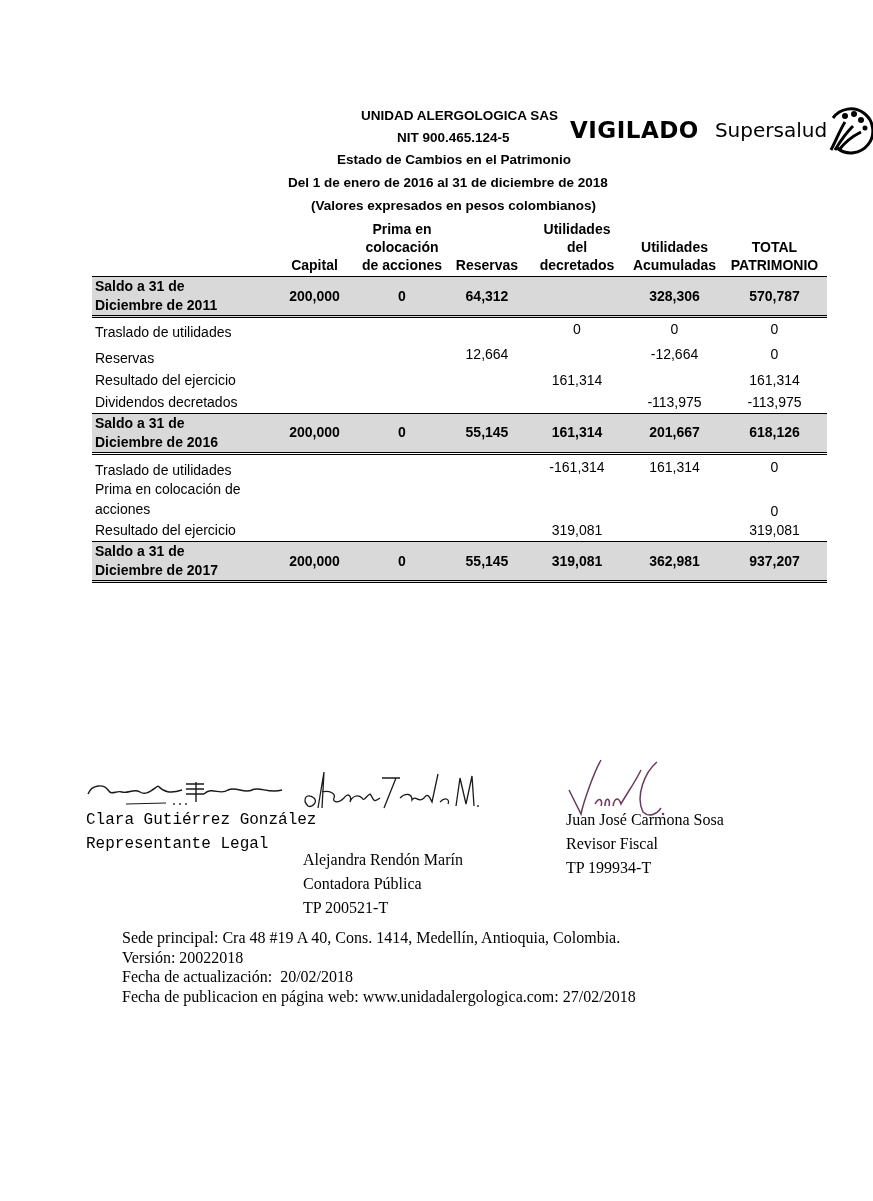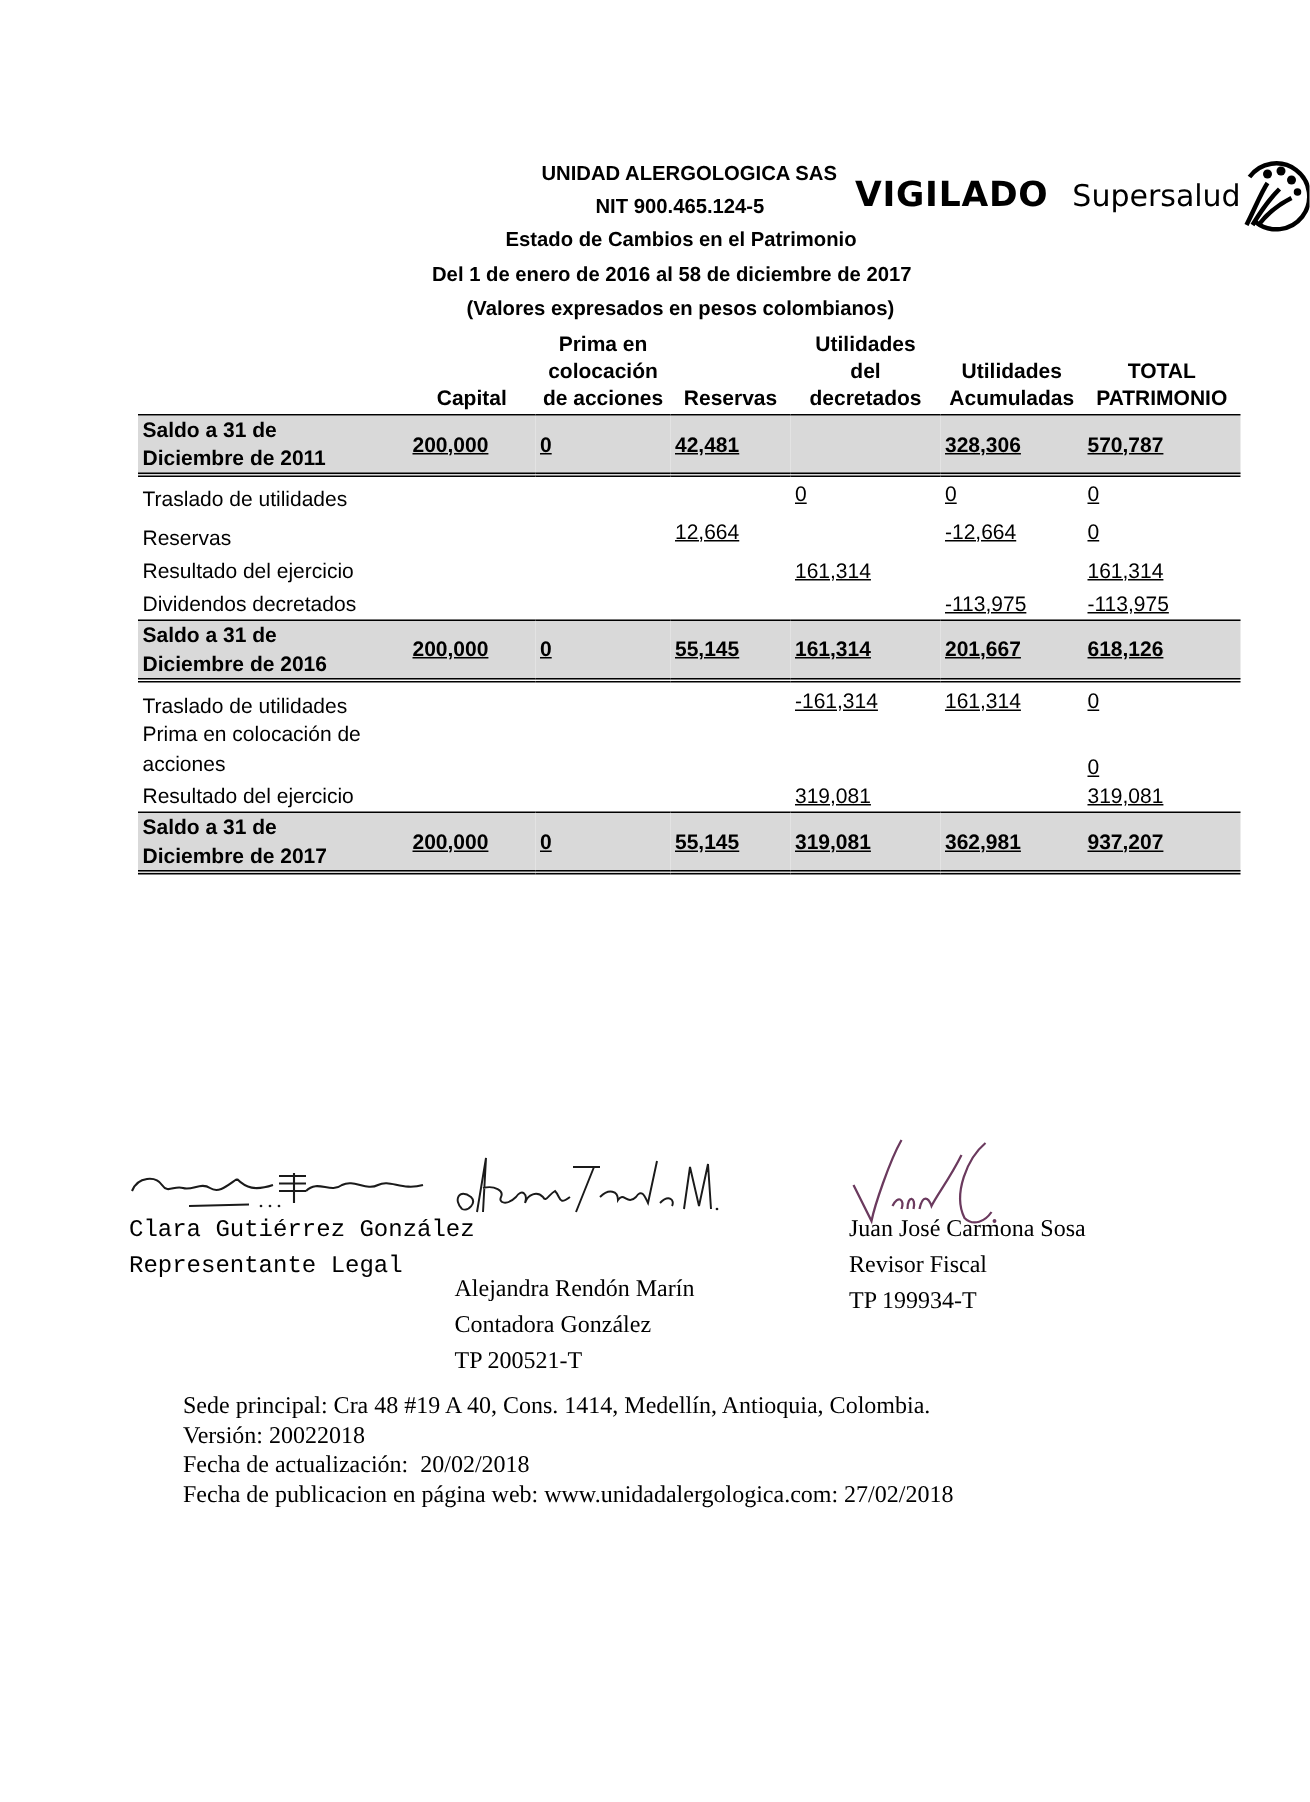--- a/index.html
+++ b/index.html
@@ -6,38 +6,38 @@
     body { width: 873px; height: 1201px; position: relative; overflow: hidden; font-family: "Liberation Sans", sans-serif; color: #000; }
     .hdr-line { position: absolute; white-space: nowrap; font-weight: bold; font-size: 13.5px; }
 
     .logo { position: absolute; left: 570px; top: 100px; height: 60px; display: flex; align-items: center; }
     .logo .vig { font-family: "DejaVu Sans", sans-serif; font-weight: bold; font-size: 23px; letter-spacing: 0.5px; }
     .logo .sup { font-family: "DejaVu Sans", sans-serif; font-size: 20px; margin-left: 16px; }
 
     table.fin { position: absolute; left: 92px; top: 220px; width: 735px; border-collapse: collapse; font-size: 14px; }
     table.fin td, table.fin th { padding: 0 3px; }
     table.fin th { font-weight: bold; text-align: center; vertical-align: bottom; line-height: 18px; padding-bottom: 2px; }
-    .num { text-align: left; text-decoration: underline; }
+    .num { text-align: center; }
     .lbl { text-align: left; }
     tr.bal td { background: #d9d9d9; font-weight: bold; line-height: 19px; }
     tr.bal td.lbl { line-height: 19px; }
     tr.top-rule td { border-top: 1.5px solid #000; }
     tr.dbl-bottom td { border-bottom: 3px double #000; }
     tr.mv td { line-height: 22px; }
 
     .sig { position: absolute; font-family: "Liberation Serif", serif; font-size: 16px; line-height: 24px; }
     .foot { position: absolute; left: 122px; top: 928px; font-family: "Liberation Serif", serif; font-size: 16px; line-height: 19.5px; }
   </style>
 </head>
 <body>
 
 <div class="hdr-line" style="left:361px; top:108px;">UNIDAD ALERGOLOGICA SAS</div>
 <div class="hdr-line" style="left:397px; top:130px;">NIT 900.465.124-5</div>
 <div class="hdr-line" style="left:337px; top:152px;">Estado de Cambios en el Patrimonio</div>
-<div class="hdr-line" style="left:288px; top:175px;">Del 1 de enero de 2016 al 58 de diciembre de 2017</div>
+<div class="hdr-line" style="left:288px; top:175px;">Del 1 de enero de 2016 al 31 de diciembre de 2018</div>
 <div class="hdr-line" style="left:311px; top:198px;">(Valores expresados en pesos colombianos)</div>
 
 <div class="logo">
   <span class="vig">VIGILADO</span>
   <span class="sup">Supersalud</span>
   <svg width="52" height="52" viewBox="0 0 52 52" style="margin-left:-4px;">
     <path d="M10 14 A22 22 0 1 1 14 44" fill="none" stroke="#000" stroke-width="3"></path>
     <path d="M8 46 C14 34, 18 24, 22 18" fill="none" stroke="#000" stroke-width="3"></path>
     <path d="M12 46 C18 36, 24 28, 30 22" fill="none" stroke="#000" stroke-width="3"></path>
     <path d="M16 46 C22 38, 30 32, 38 28" fill="none" stroke="#000" stroke-width="3"></path>
@@ -68,21 +68,21 @@
       <th><span>Utilidades</span><br><span>Acumuladas</span></th>
       <th><span>TOTAL</span><br><span>PATRIMONIO</span></th>
     </tr>
   </thead>
   <tbody>
 
     <tr class="bal top-rule dbl-bottom">
       <td class="lbl"><span>Saldo a 31 de</span><br><span>Diciembre de 2011</span></td>
       <td class="num">200,000</td>
       <td class="num">0</td>
-      <td class="num">42,481</td>
+      <td class="num">64,312</td>
       <td class="num"></td>
       <td class="num">328,306</td>
       <td class="num">570,787</td>
     </tr>
     <tr class="mv" style="height:26px;">
       <td class="lbl" style="vertical-align:bottom;">Traslado de utilidades</td>
       <td class="num"></td>
       <td class="num"></td>
       <td class="num"></td>
       <td class="num" style="vertical-align:top;">0</td>
@@ -181,21 +181,21 @@
   <path d="M4 34 C8 42, 12 50, 16 58 C18 48, 28 18, 36 4 M30 48 C34 40, 38 44, 36 50 M40 50 C40 40, 46 42, 44 50 M48 50 C50 40, 54 42, 56 48 C60 40, 68 30, 76 14 M92 6 C80 16, 70 40, 78 56 C84 62, 92 58, 96 52" fill="none" stroke="#6b3a5e" stroke-width="1.5"></path>
   <circle cx="98" cy="58" r="1.3" fill="#6b3a5e"></circle>
 </svg>
 
 <div class="sig" style="left:86px; top:808px;font-family:Liberation Mono, monospace;">
   <div>Clara Gutiérrez González</div>
   <div>Representante Legal</div>
 </div>
 <div class="sig" style="left:303px; top:808px;margin-top:40px;">
   <div>Alejandra Rendón Marín</div>
-  <div>Contadora González</div>
+  <div>Contadora Pública</div>
   <div>TP 200521-T</div>
 </div>
 <div class="sig" style="left:566px; top:808px;">
   <div>Juan José Carmona Sosa</div>
   <div>Revisor Fiscal</div>
   <div>TP 199934-T</div>
 </div>
 
 <div class="foot">
   <div>Sede principal: Cra 48 #19 A 40, Cons. 1414, Medellín, Antioquia, Colombia.</div>

